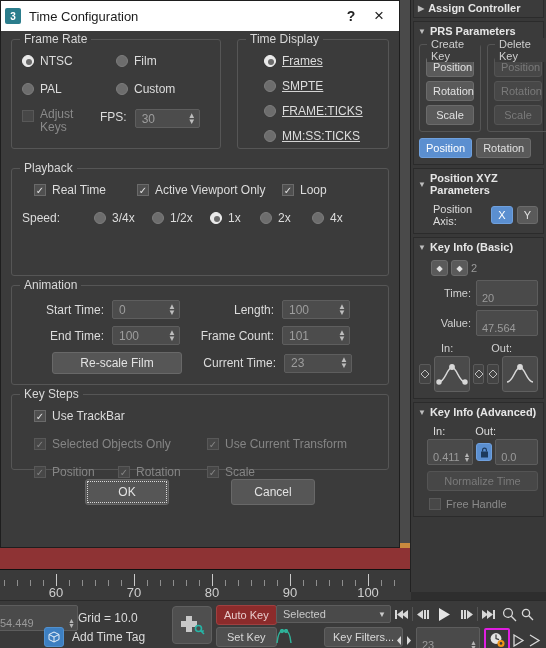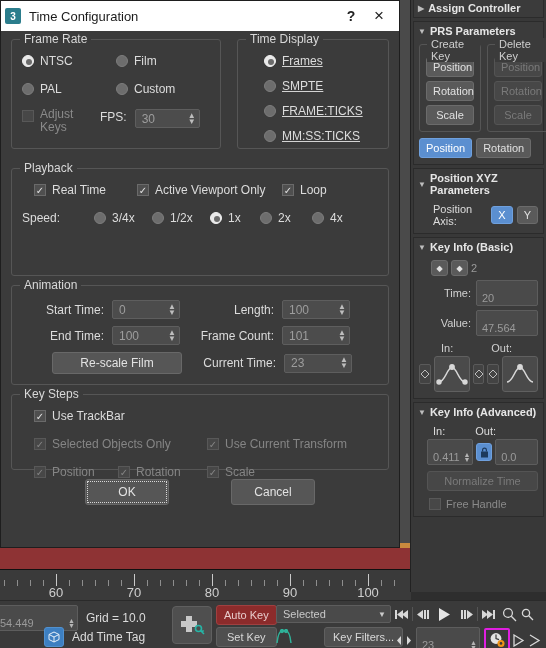--- a/index.html
+++ b/index.html
@@ -344,21 +344,21 @@
 
   <div class="statusbar">
     <div class="sb-row" style="left:-6px; top:4px;">
       <div class="spin coordspin">
         <span>54.449</span>
         <span class="arrows">
             <span>▲</span>
             <span>▼</span>
           </span>
       </div>
-      <span class="lab" style="margin-left:8px">Grid = 10.0</span>
+      <span class="lab" style="">Grid = 10.0</span>
     </div>
 
     <div class="sb-row" style="left:44px; top:26px;">
       <div style="width:20px;height:20px;background:#3d7fc1;border:1px solid #5191cf;border-radius:3px;display:flex;align-items:center;justify-content:center;">
         <svg width="12" height="12" viewBox="0 0 12 12" fill="none" stroke="#e8f1fa" stroke-width="1">
           <polygon points="6,1 11,3.5 11,8.5 6,11 1,8.5 1,3.5"></polygon>
           <path d="M1 3.5 L6 6 L11 3.5 M6 6 L6 11"></path>
         </svg>
       </div>
       <span class="lab" style="margin-left:8px">Add Time Tag</span>

